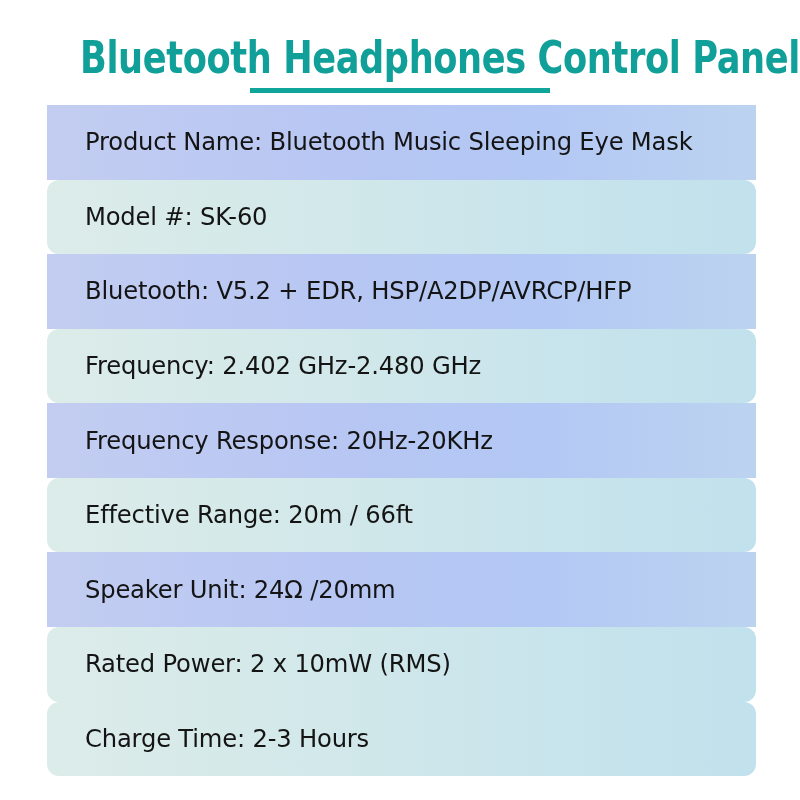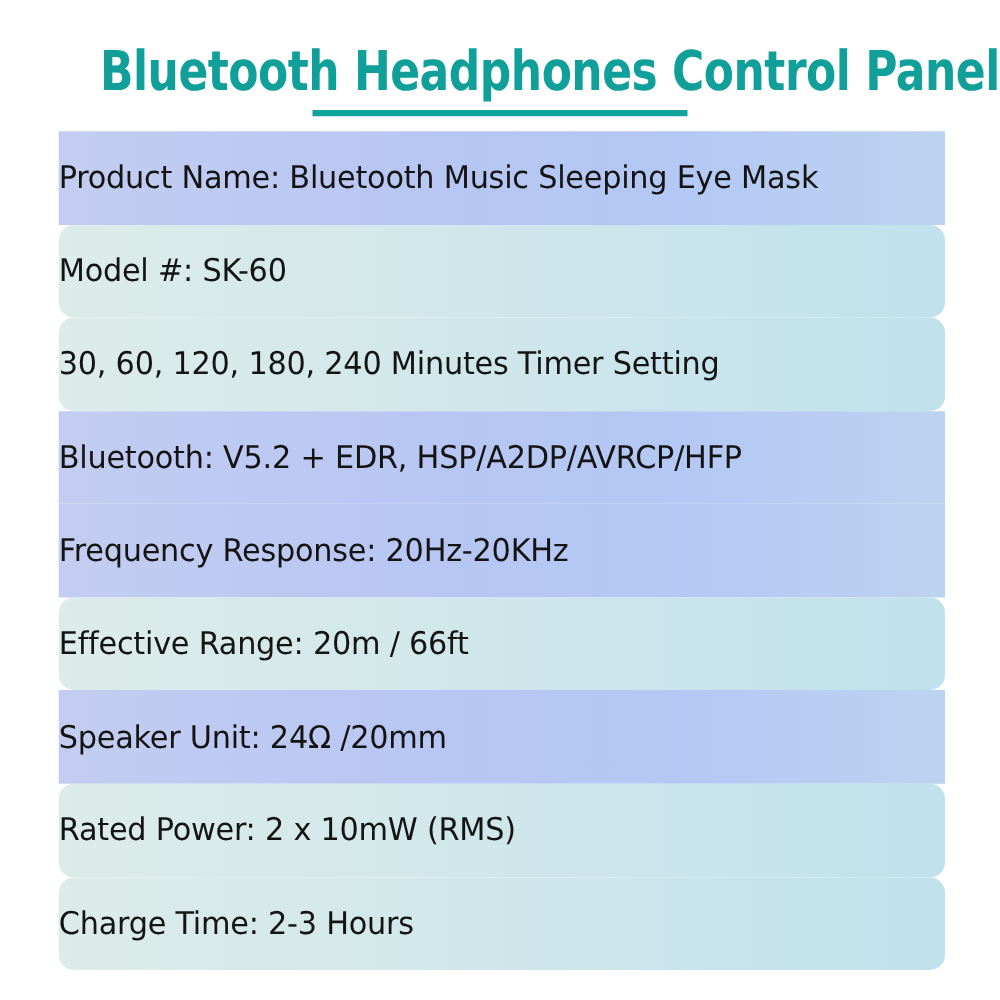--- a/index.html
+++ b/index.html
@@ -60,20 +60,21 @@
     height: 671px;
     display: flex;
     flex-direction: column;
   }
 
   .spec-row {
     flex: 1 1 0;
     min-height: 0;
     display: flex;
     align-items: center;
+    padding-left: 38px;
     box-sizing: border-box;
   }
 
   .spec-row.band-blue {
     background: linear-gradient(90deg, #c3cdf1 0%, #b7c6f3 42%, #b3c8f4 70%, #bcd3f0 100%);
   }
 
   .spec-row.band-mint {
     background: linear-gradient(90deg, #dcece9 0%, #d2e8ea 40%, #c8e4ec 72%, #c1e1ec 100%);
     border-radius: 12px;
@@ -101,25 +102,25 @@
     <div id="title-underline"></div>
   </div>
 
   <div id="spec-table">
       <div class="spec-row band-blue">
         <span class="spec-text">Product Name: Bluetooth Music Sleeping Eye Mask</span>
       </div>
       <div class="spec-row band-mint">
         <span class="spec-text">Model #: SK-60</span>
       </div>
-      <div class="spec-row band-mint">
-        <span class="spec-text">30, 60, 120, 180, 240 Minutes Timer Setting</span>
-      </div>
       <div class="spec-row band-blue">
         <span class="spec-text">Bluetooth: V5.2 + EDR, HSP/A2DP/AVRCP/HFP</span>
+      </div>
+      <div class="spec-row band-mint">
+        <span class="spec-text">Frequency: 2.402 GHz-2.480 GHz</span>
       </div>
       <div class="spec-row band-blue">
         <span class="spec-text">Frequency Response: 20Hz-20KHz</span>
       </div>
       <div class="spec-row band-mint">
         <span class="spec-text">Effective Range: 20m / 66ft</span>
       </div>
       <div class="spec-row band-blue">
         <span class="spec-text">Speaker Unit: 24Ω /20mm</span>
       </div>

